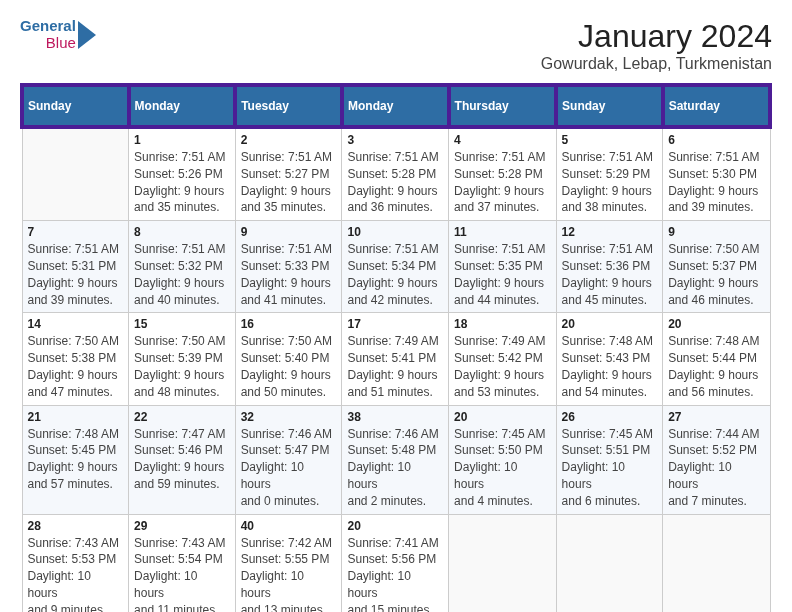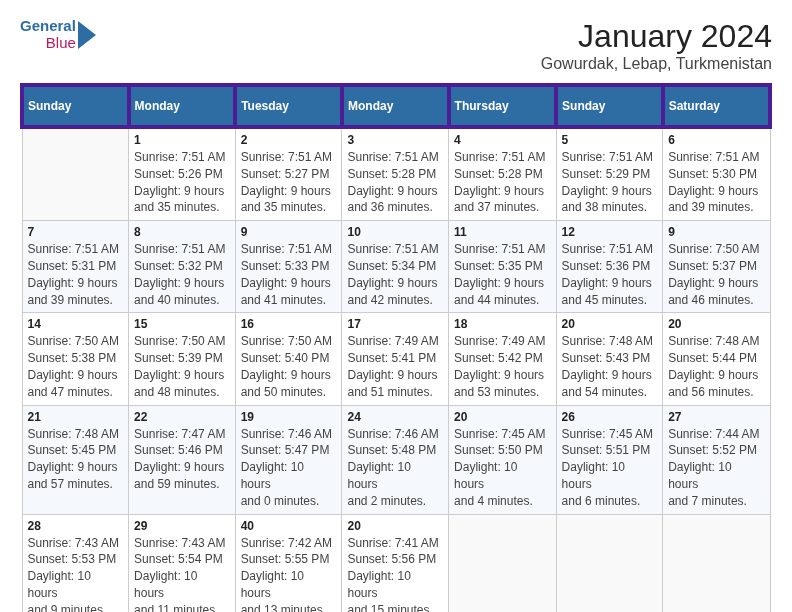--- a/index.html
+++ b/index.html
@@ -212,25 +212,25 @@
         <tr>
           <td>
             <span class="day-num">21</span>
             <div class="day-info">Sunrise: 7:48 AM<br>Sunset: 5:45 PM<br>Daylight: 9 hours<br>and 57 minutes.</div>
           </td>
           <td>
             <span class="day-num">22</span>
             <div class="day-info">Sunrise: 7:47 AM<br>Sunset: 5:46 PM<br>Daylight: 9 hours<br>and 59 minutes.</div>
           </td>
           <td>
-            <span class="day-num">19</span>
+            <span class="day-num">32</span>
             <div class="day-info">Sunrise: 7:46 AM<br>Sunset: 5:47 PM<br>Daylight: 10 hours<br>and 0 minutes.</div>
           </td>
           <td>
-            <span class="day-num">24</span>
+            <span class="day-num">38</span>
             <div class="day-info">Sunrise: 7:46 AM<br>Sunset: 5:48 PM<br>Daylight: 10 hours<br>and 2 minutes.</div>
           </td>
           <td>
             <span class="day-num">20</span>
             <div class="day-info">Sunrise: 7:45 AM<br>Sunset: 5:50 PM<br>Daylight: 10 hours<br>and 4 minutes.</div>
           </td>
           <td>
             <span class="day-num">26</span>
             <div class="day-info">Sunrise: 7:45 AM<br>Sunset: 5:51 PM<br>Daylight: 10 hours<br>and 6 minutes.</div>
           </td>

